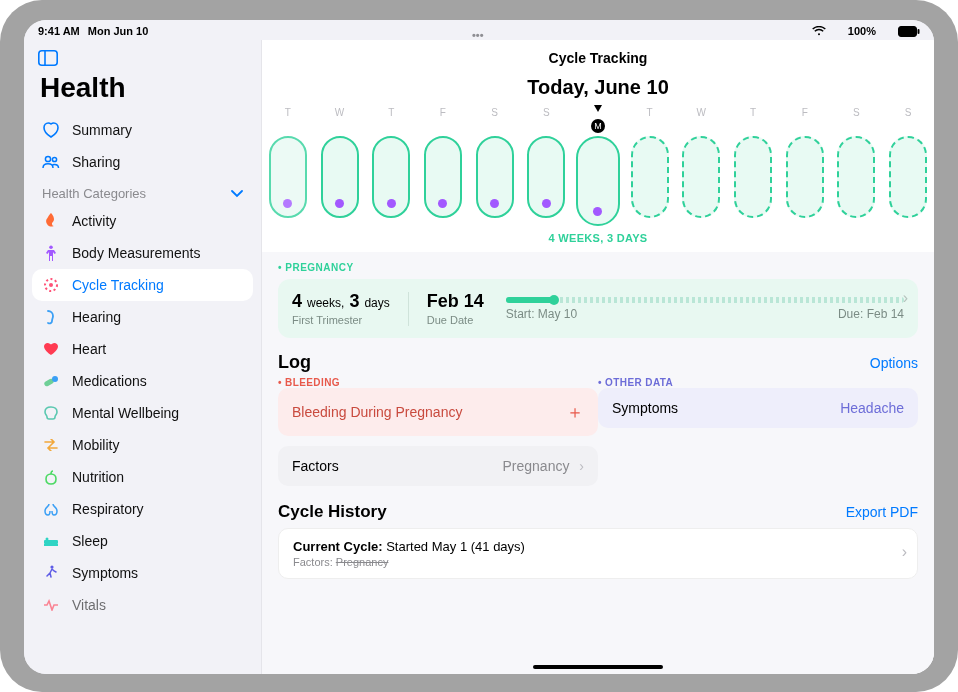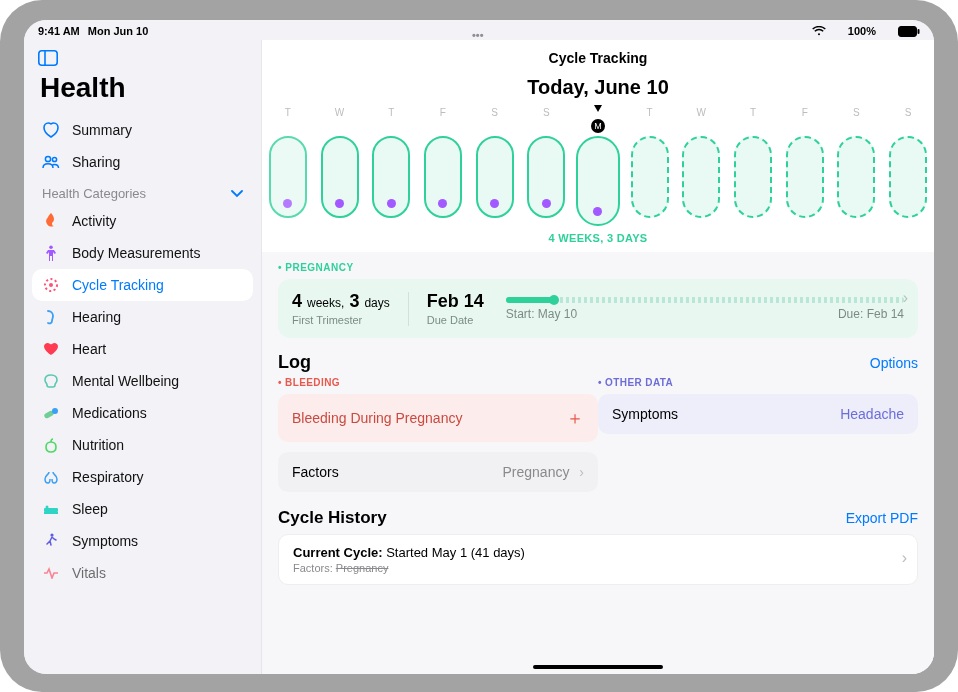--- a/index.html
+++ b/index.html
@@ -91,21 +91,21 @@
 
 .log-grid { display: flex; margin-top: 4px; }
 .log-col { flex: 1; }
 .log-label { font-size: 10px; font-weight: 700; letter-spacing: .4px; }
 .log-label.bleed { color: #e8594b; }
 .log-label.bleed::before { content: "• "; color: #e8594b; }
 .log-label.other { color: #6d6dd8; }
 .log-label.other::before { content: "• "; color: #6d6dd8; }
 
 .log-row {
-  margin-top: 6px; border-radius: 10px; padding: 12px 14px; display: flex; justify-content: space-between; align-items: center; font-size: 14px;
+  border-radius: 10px; padding: 12px 14px; display: flex; justify-content: space-between; align-items: center; font-size: 14px;
 }
 .log-row.bleed { background: #fdecec; color: #c94a3e; }
 .log-row.sym { background: #eeeefb; }
 .log-row .add { color: #e8594b; font-size: 18px; font-weight: 300; }
 .log-row .val { color: #6d6dd8; }
 .log-row.factors { background: #f1f1f4; margin-top: 10px; }
 .log-row.factors .val { color: #8a8a8e; }
 .log-row .chev { color: #bcbcc1; margin-left: 6px; }
 
 .hist-head { display: flex; justify-content: space-between; align-items: center; margin-top: 16px; }
@@ -225,33 +225,41 @@
           <span class="icon">
               <svg width="16" height="14" viewBox="0 0 16 14">
                 <path d="M8 13S1 8.7 1 4.5C1 2.3 2.8 1 4.6 1 6 1 8 2.4 8 2.4S10 1 11.4 1C13.2 1 15 2.3 15 4.5 15 8.7 8 13 8 13z" fill="#ff3b52"></path>
               </svg>
             </span>
           <span>Heart</span>
         </div>
         <div class="side-item">
           <span class="icon">
               <svg width="16" height="14" viewBox="0 0 16 14">
-                <path d="M8 1C4 1 2 3 2 6s2 3 2 5c0 1 1 2 2 2h4c1 0 2-1 2-2 0-2 2-2 2-5s-2-5-6-5z" fill="none" stroke="#5ac8b0" stroke-width="1.6"></path>
-              </svg>
-            </span>
-          <span>Mental Wellbeing</span>
-        </div>
-        <div class="side-item">
-          <span class="icon">
-              <svg width="16" height="14" viewBox="0 0 16 14">
                 <rect x="1" y="6" width="10" height="5" rx="2.5" fill="#6fcf97" transform="rotate(-30 6 8.5)"></rect>
                 <circle cx="12" cy="5" r="3" fill="#3a9ff5"></circle>
               </svg>
             </span>
           <span>Medications</span>
+        </div>
+        <div class="side-item">
+          <span class="icon">
+              <svg width="16" height="14" viewBox="0 0 16 14">
+                <path d="M8 1C4 1 2 3 2 6s2 3 2 5c0 1 1 2 2 2h4c1 0 2-1 2-2 0-2 2-2 2-5s-2-5-6-5z" fill="none" stroke="#5ac8b0" stroke-width="1.6"></path>
+              </svg>
+            </span>
+          <span>Mental Wellbeing</span>
+        </div>
+        <div class="side-item">
+          <span class="icon">
+              <svg width="16" height="12" viewBox="0 0 16 12">
+                <path d="M2 3h9M8 0l3 3-3 3M14 9H5M8 6l-3 3 3 3" stroke="#f2a83b" stroke-width="1.6" fill="none" stroke-linecap="round"></path>
+              </svg>
+            </span>
+          <span>Mobility</span>
         </div>
         <div class="side-item">
           <span class="icon">
               <svg width="14" height="15" viewBox="0 0 14 15">
                 <path d="M7 4c-3 0-5 2-5 5s2 5 5 5 5-2 5-5-2-5-5-5z" fill="none" stroke="#4cd964" stroke-width="1.6"></path>
                 <path d="M7 4c0-2 1-3 2-3" stroke="#4cd964" stroke-width="1.6" fill="none"></path>
               </svg>
             </span>
           <span>Nutrition</span>
         </div>

